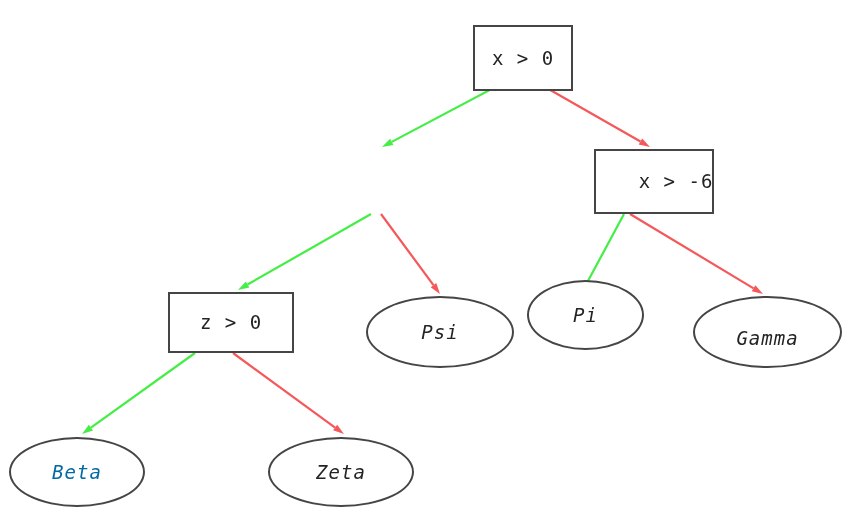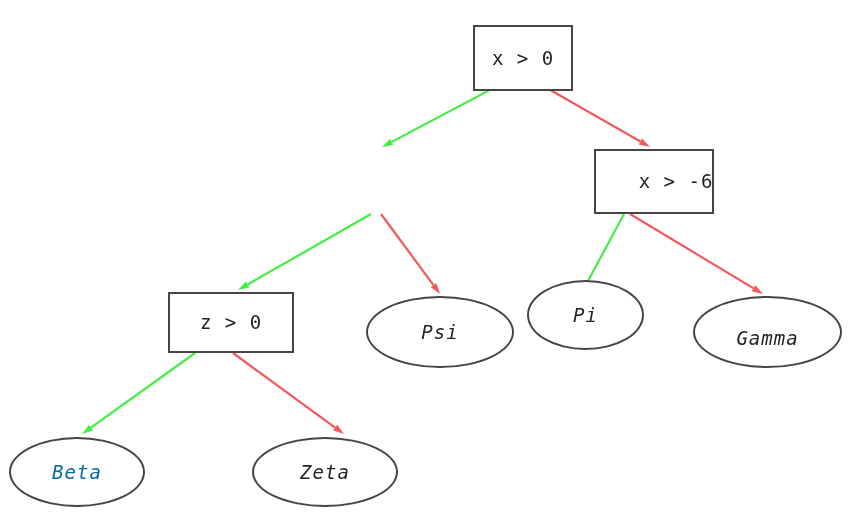--- a/index.html
+++ b/index.html
@@ -113,17 +113,17 @@
   </div>
 
   <div class="node node-leaf" style="left: 693px; top: 296px; width: 149px; height: 72px; border-color: rgb(69, 69, 69);">
     <span class="node-label" style="color: rgb(36, 36, 36); margin-top: 12px;">Gamma</span>
   </div>
 
   <div class="node node-leaf" style="left: 9px; top: 437px; width: 136px; height: 70px; border-color: rgb(69, 69, 69);">
     <span class="node-label" style="color: #0369a1;">Beta</span>
   </div>
 
-  <div class="node node-leaf" style="left: 252px; top: 437px; width: 146px; height: 70px; border-color: rgb(69, 69, 69);">
+  <div class="node node-leaf" style="left: 268px; top: 437px; width: 146px; height: 70px; border-color: rgb(69, 69, 69);">
     <span class="node-label" style="color: rgb(36, 36, 36);">Zeta</span>
   </div>
 
 </div>
 
 </body></html>

